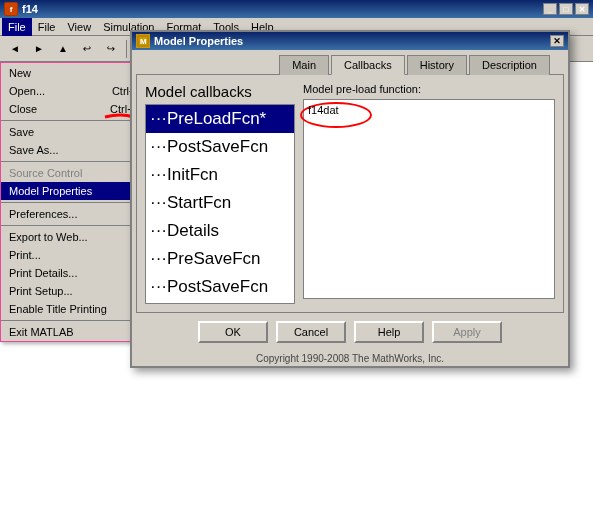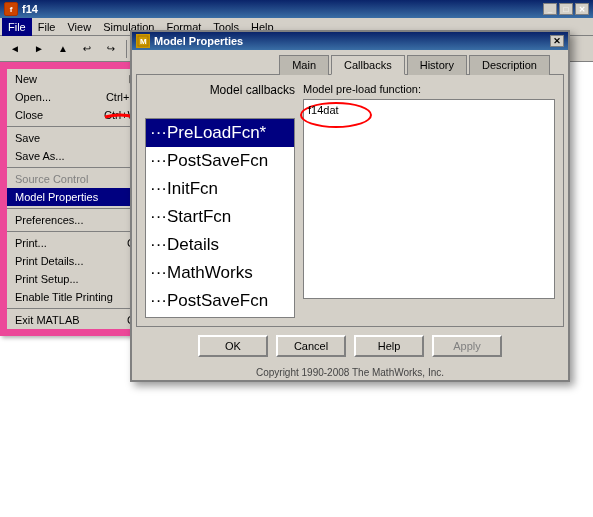--- a/index.html
+++ b/index.html
@@ -146,21 +146,21 @@
       position: relative;
       overflow: hidden;
     }
 
     
     .dropdown-menu {
       position: absolute;
       top: 0;
       left: 0;
       background: #d4d0c8;
-      border: 7px solid #ec4899;
+      border: 1px solid #ec4899;
       box-shadow: 2px 2px 4px rgba(0,0,0,0.3);
       z-index: 100;
       min-width: 160px;
     }
     .dropdown-item {
       padding: 3px 20px 3px 8px;
       font-size: 11px;
       cursor: pointer;
       display: flex;
       align-items: center;
@@ -268,23 +268,22 @@
     
     .callbacks-area {
       display: flex;
       gap: 8px;
     }
     .callbacks-list {
       width: 150px;
       flex-shrink: 0;
     }
     .callbacks-list-label {
-      font-size: 12px;
-      margin-bottom: 21px;
-      text-align: right;
+      font-size: 15px;
+      margin-bottom: 4px;
     }
     .callbacks-listbox {
       border: 1px solid #808080;
       background: white;
       height: 200px;
       overflow-y: auto;
     }
     .callback-item {
       padding: 4px 4px;
       font-size: 17px;
@@ -449,20 +448,23 @@
         </div>
         <div class="dropdown-item highlighted" style="background:#000080;color:white;">
           <span>Model Properties</span>
         </div>
         <div class="dropdown-separator"></div>
         <div class="dropdown-item">
           <span>Preferences...</span>
         </div>
         <div class="dropdown-separator"></div>
         <div class="dropdown-item">
+          <span>Export to Web...</span>
+        </div>
+        <div class="dropdown-item">
           <span>Print...</span>
           <span class="shortcut">Ct</span>
         </div>
         <div class="dropdown-item">
           <span>Print Details...</span>
         </div>
         <div class="dropdown-item">
           <span>Print Setup...</span>
         </div>
         <div class="dropdown-item">
@@ -519,21 +521,21 @@
       <div class="callbacks-area">
 
         <div class="callbacks-list">
           <div class="callbacks-list-label">Model callbacks</div>
           <div class="callbacks-listbox">
             <div class="callback-item selected">···PreLoadFcn*</div>
             <div class="callback-item">···PostSaveFcn</div>
             <div class="callback-item">···InitFcn</div>
             <div class="callback-item">···StartFcn</div>
             <div class="callback-item">···Details</div>
-            <div class="callback-item">···MathWorks</div>
+            <div class="callback-item">···PreSaveFcn</div>
             <div class="callback-item">···PostSaveFcn</div>
             <div class="callback-item">···CloseFcn</div>
           </div>
         </div>
 
         <div class="preload-area">
           <div class="preload-label">Model pre-load function:</div>
           <div class="preload-input-area">
             <span style="font-size:11px;position:relative;z-index:1;">f14dat</span>
             

